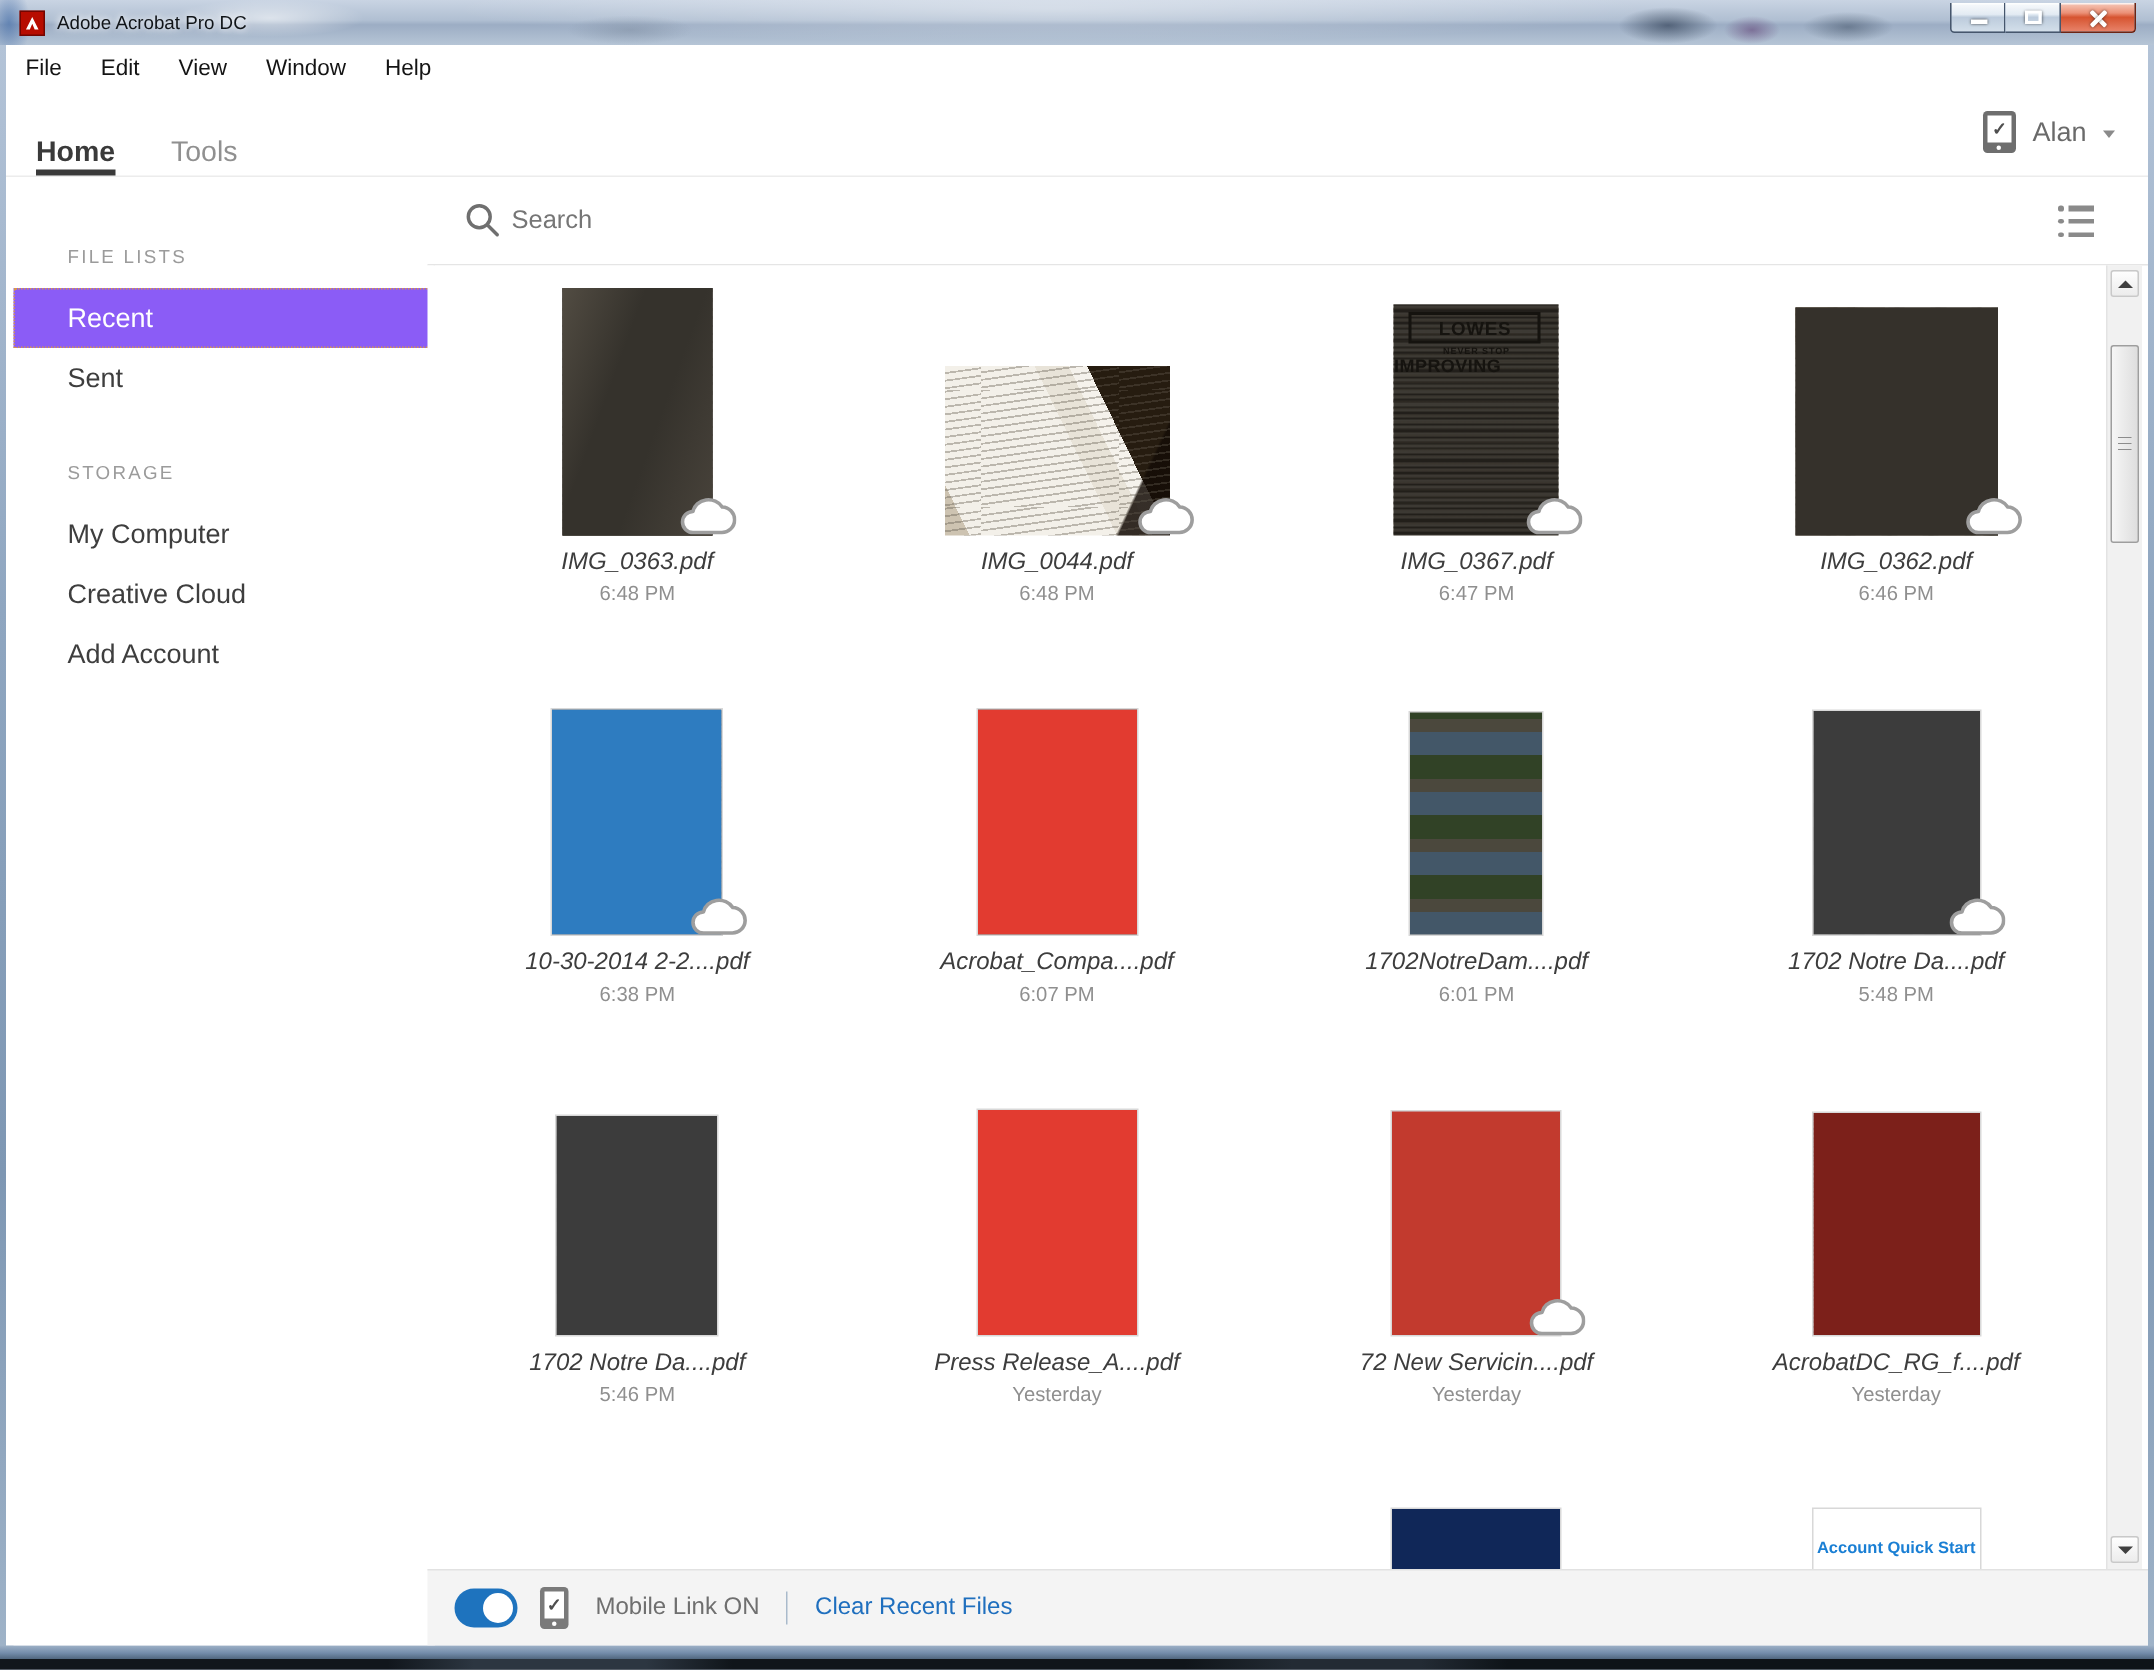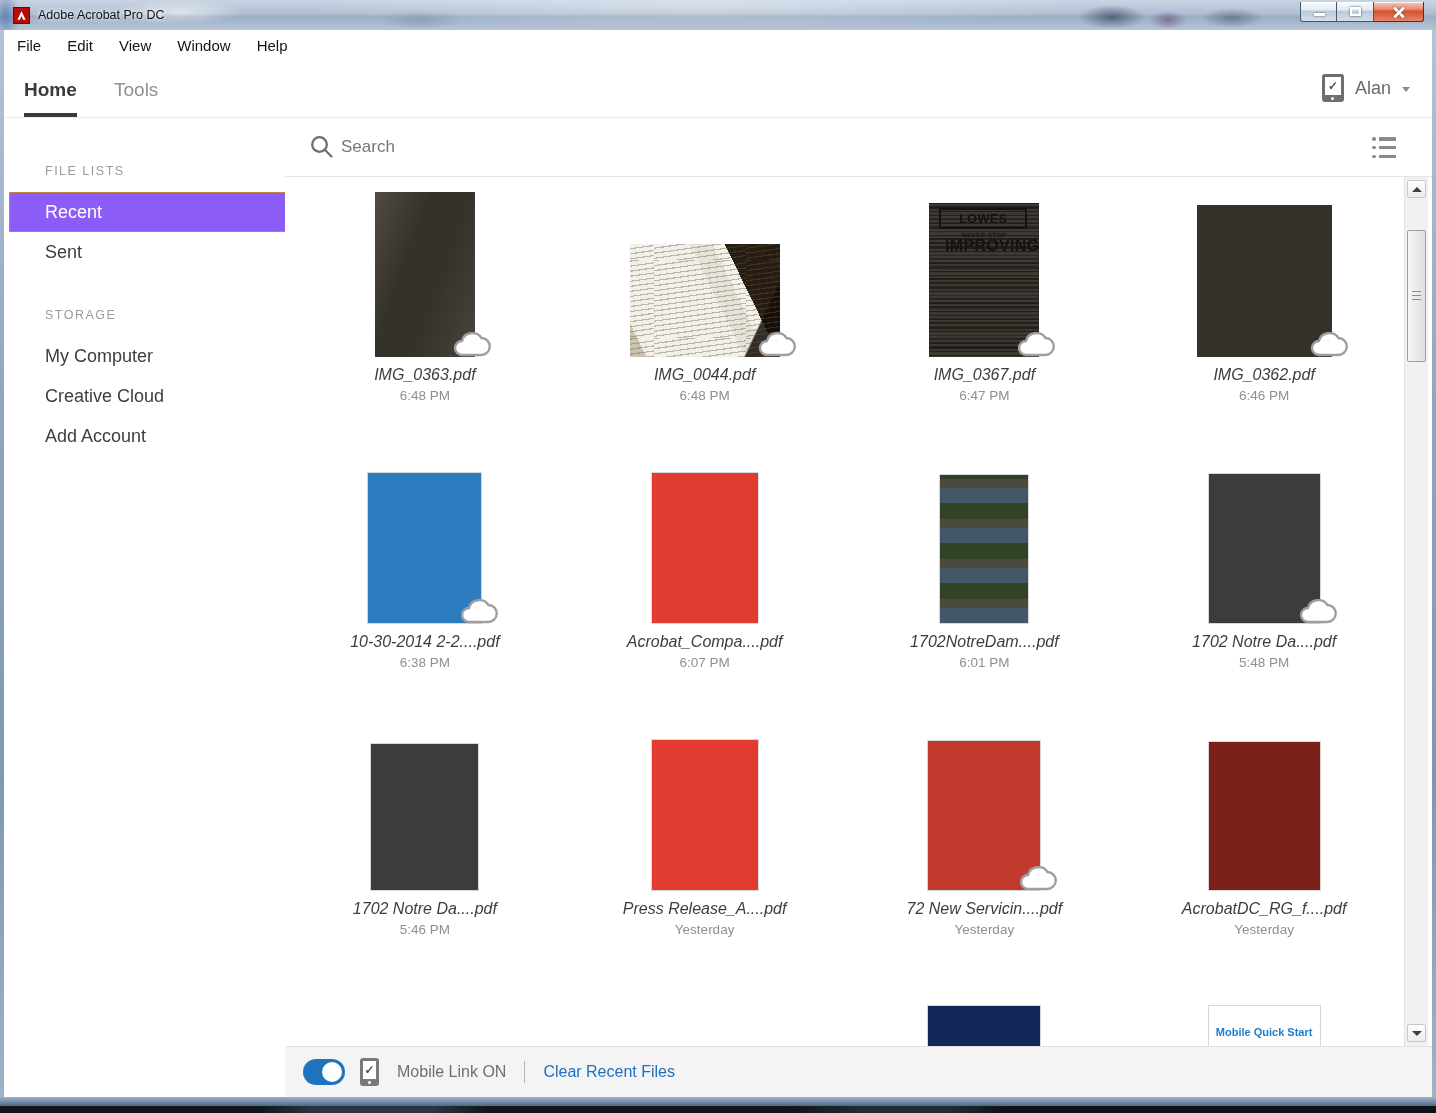--- a/index.html
+++ b/index.html
@@ -43,21 +43,21 @@
   .glyph-close i{position:absolute;left:0;top:6px;width:14px;height:2.8px;background:#fff;border-radius:1px;box-shadow:0 0 2px rgba(0,0,0,.6);}
   .glyph-close i:first-child{transform:rotate(45deg);} .glyph-close i:last-child{transform:rotate(-45deg);}
 
   
   .win-inner{position:absolute;left:4px;top:30px;width:1428px;height:1067px;background:#fff;overflow:hidden;}
 
   .menubar{position:absolute;left:0;top:0;width:100%;height:32px;background:#fff;display:flex;align-items:flex-end;}
   .menubar span{padding:0 13px;font-size:15px;color:#141414;line-height:32px;cursor:default;}
 
   .tabbar{position:absolute;left:0;top:32px;width:100%;height:56px;background:#fff;border-bottom:1px solid #ececec;}
-  .tab{position:absolute;bottom:0;font-size:19px;padding-bottom:12px;}
+  .tab{position:absolute;bottom:0;font-size:19px;}
   .tab-home{left:20px;color:#3a3a3a;font-weight:700;border-bottom:4px solid #3a3a3a;}
   .tab-tools{left:110px;color:#909090;border-bottom:4px solid transparent;}
   .account{position:absolute;right:22px;top:12px;display:flex;align-items:center;gap:11px;cursor:default;}
   .account .name{font-size:18px;color:#6a6a6a;}
   .caret{width:0;height:0;border-left:4.5px solid transparent;border-right:4.5px solid transparent;border-top:5.5px solid #8a8a8a;margin-top:3px;}
 
   
   .phone{position:relative;background:#6e6e6e;border-radius:3px;}
   .phone.big{width:22px;height:28px;}
   .phone.small{width:19px;height:28px;background:#7a7a7a;}
@@ -105,21 +105,21 @@
     linear-gradient(115deg, rgba(0,0,0,0) 82%, rgba(20,12,6,.85) 83%),
     linear-gradient(64deg,#cdc3b1 0 8%,#f3f0e9 8% 56%,#e8e3d8 56% 67%,#f5f2ec 67% 73%,#261c10 73%);}
   .th-p3{width:110px;height:154px;border:none;background:
     repeating-linear-gradient(180deg, rgba(55,50,42,.5) 0 1.2px, rgba(0,0,0,0) 1.2px 4.6px) 12px 64px/86px 54px,
     repeating-linear-gradient(180deg, rgba(25,22,18,.75) 0 1.6px, rgba(0,0,0,0) 1.6px 3.8px) 8px 124px/94px 20px,
     linear-gradient(rgba(30,27,22,.85),rgba(30,27,22,.85)) 10px 148px/70px 2px,
     linear-gradient(#f2eee5,#e9e4d8);}
   .th-p3 .tt0{position:absolute;top:5px;left:10px;right:12px;height:21px;border:2.5px solid #15130f;
     display:flex;align-items:center;justify-content:center;font-size:12.5px;font-weight:800;letter-spacing:.5px;color:#15130f;}
   .th-p3 .tt1{position:absolute;top:29px;left:0;right:0;text-align:center;font-size:6px;font-weight:700;color:#15130f;letter-spacing:.6px;}
-  .th-p3 .tt2{position:absolute;top:34px;left:0;right:0;text-align:right;font-size:16px;font-weight:800;color:#15130f;letter-spacing:.3px;}
+  .th-p3 .tt2{position:absolute;top:34px;left:0;right:0;text-align:left;font-size:12px;font-weight:800;color:#15130f;letter-spacing:.3px;}
   .th-p4{width:135px;height:152px;border:none;background:
     linear-gradient(#35312b,#35312b) 76px 12px/36px 38px,
     linear-gradient(rgba(50,45,38,.8),rgba(50,45,38,.8)) 114px 56px/18px 9px,
     repeating-linear-gradient(170deg, rgba(60,54,46,.4) 0 1.2px, rgba(0,0,0,0) 1.2px 4.8px) 28px 60px/96px 78px,
     linear-gradient(150deg, rgba(122,100,70,.9) 0 10%, rgba(160,140,108,.55) 10% 15%, rgba(0,0,0,0) 15%),
     linear-gradient(205deg, rgba(0,0,0,0) 55%, rgba(90,84,74,.55) 56% 72%, rgba(0,0,0,0) 73%),
     linear-gradient(#ece6d8,#ddd5c4);}
   
   .th-d1{width:115px;height:152px;background:
     linear-gradient(#2e7cc0,#2e7cc0) 10px 14px/20px 3px,
@@ -434,21 +434,21 @@
             <div class="ftime">Yesterday</div>
           </div>
           <div class="tile partial" style="grid-column: 3;">
             <div class="thumbwrap">
               <div class="thumb th-d9"></div>
             </div>
           </div>
           <div class="tile partial" style="grid-column: 4;">
             <div class="thumbwrap">
               <div class="thumb th-d10">
-                <span class="tt tt0">Mobile Quick Start</span>
+                <span class="tt tt0">Account Quick Start</span>
               </div>
             </div>
           </div>
         </div>
     </div>
 
     <div class="scrollbar">
       <div class="sb-btn sb-up">
           <div class="tri-up"></div>
         </div>

